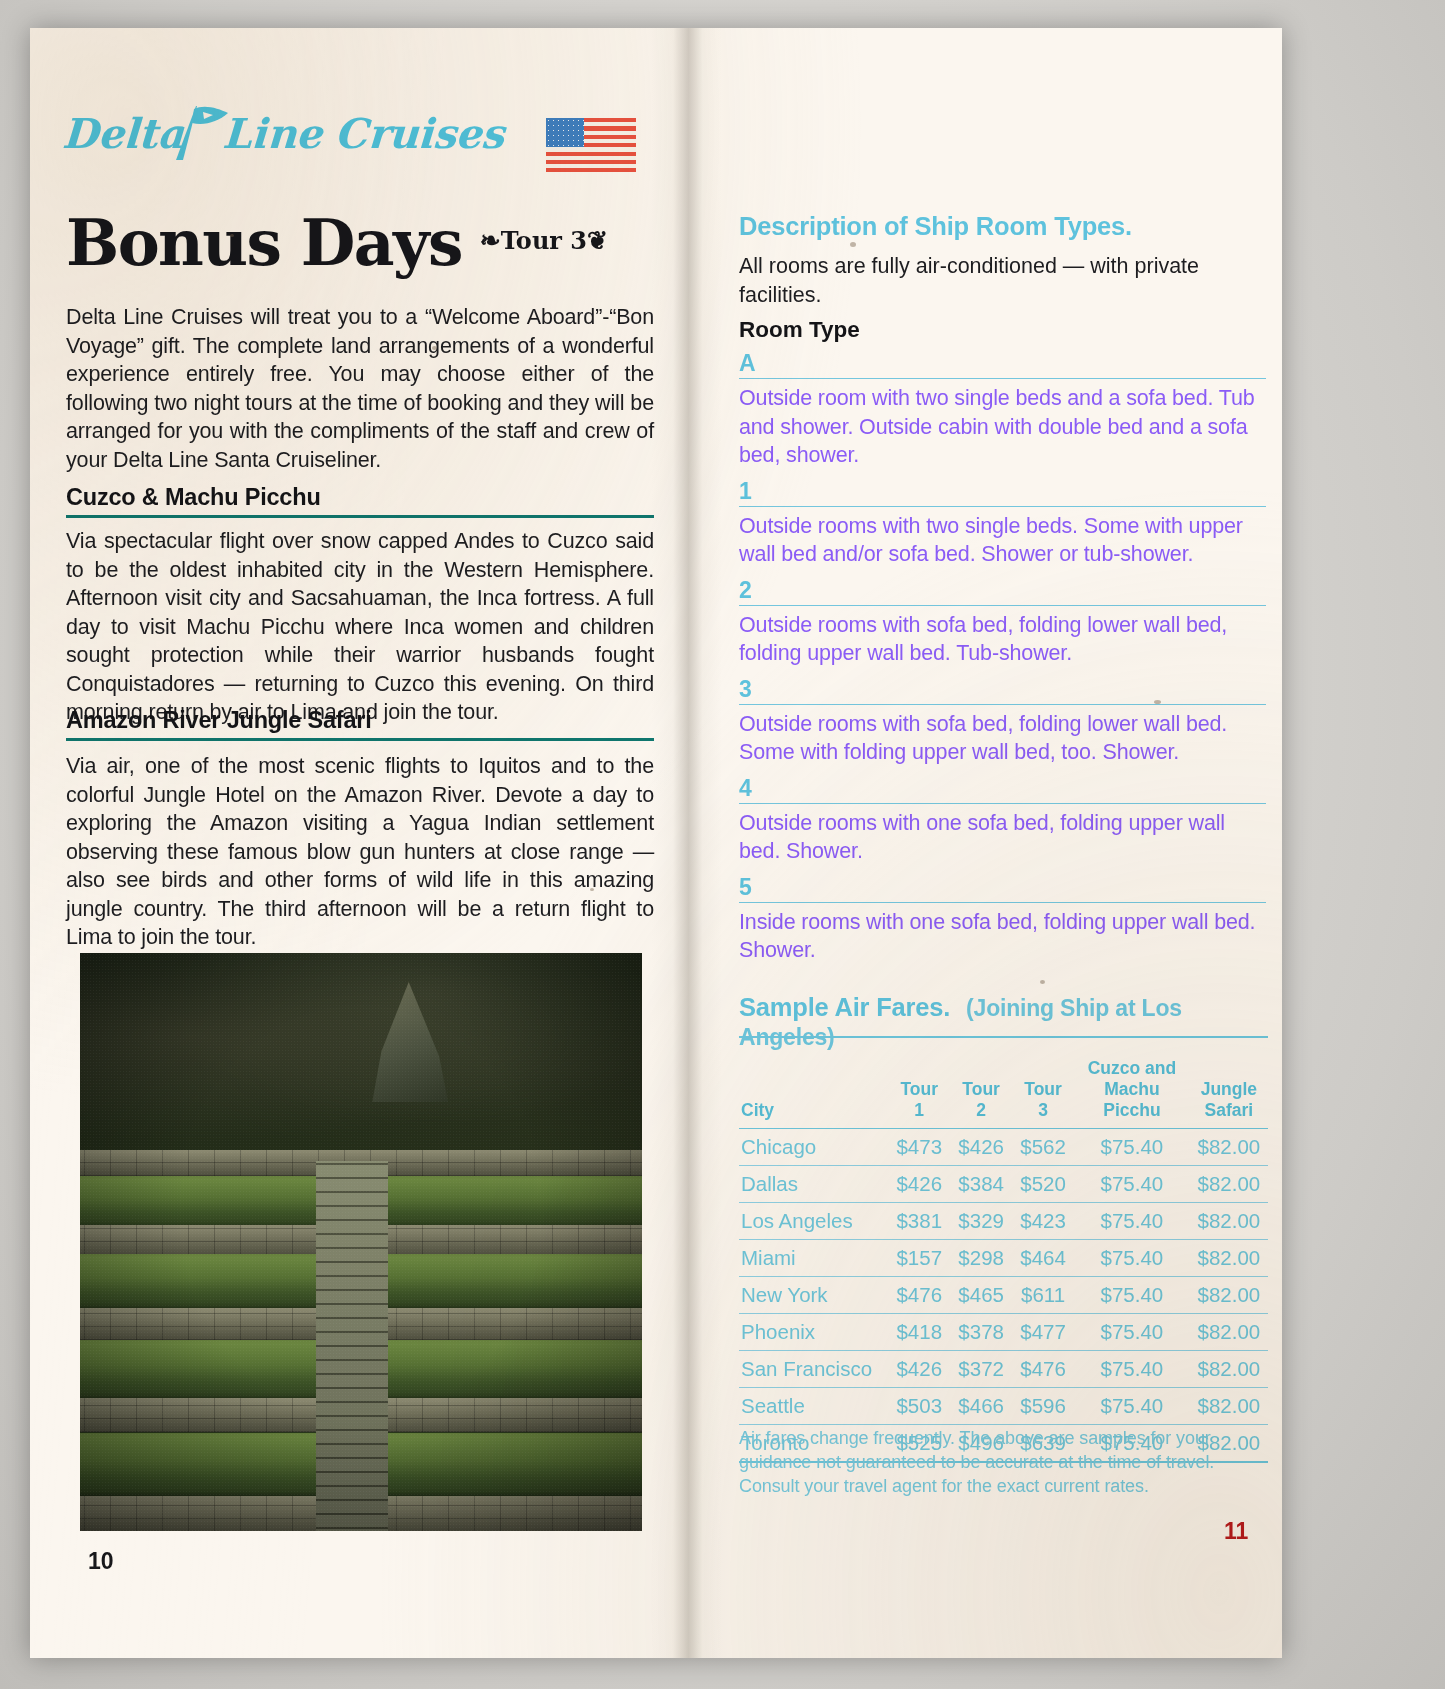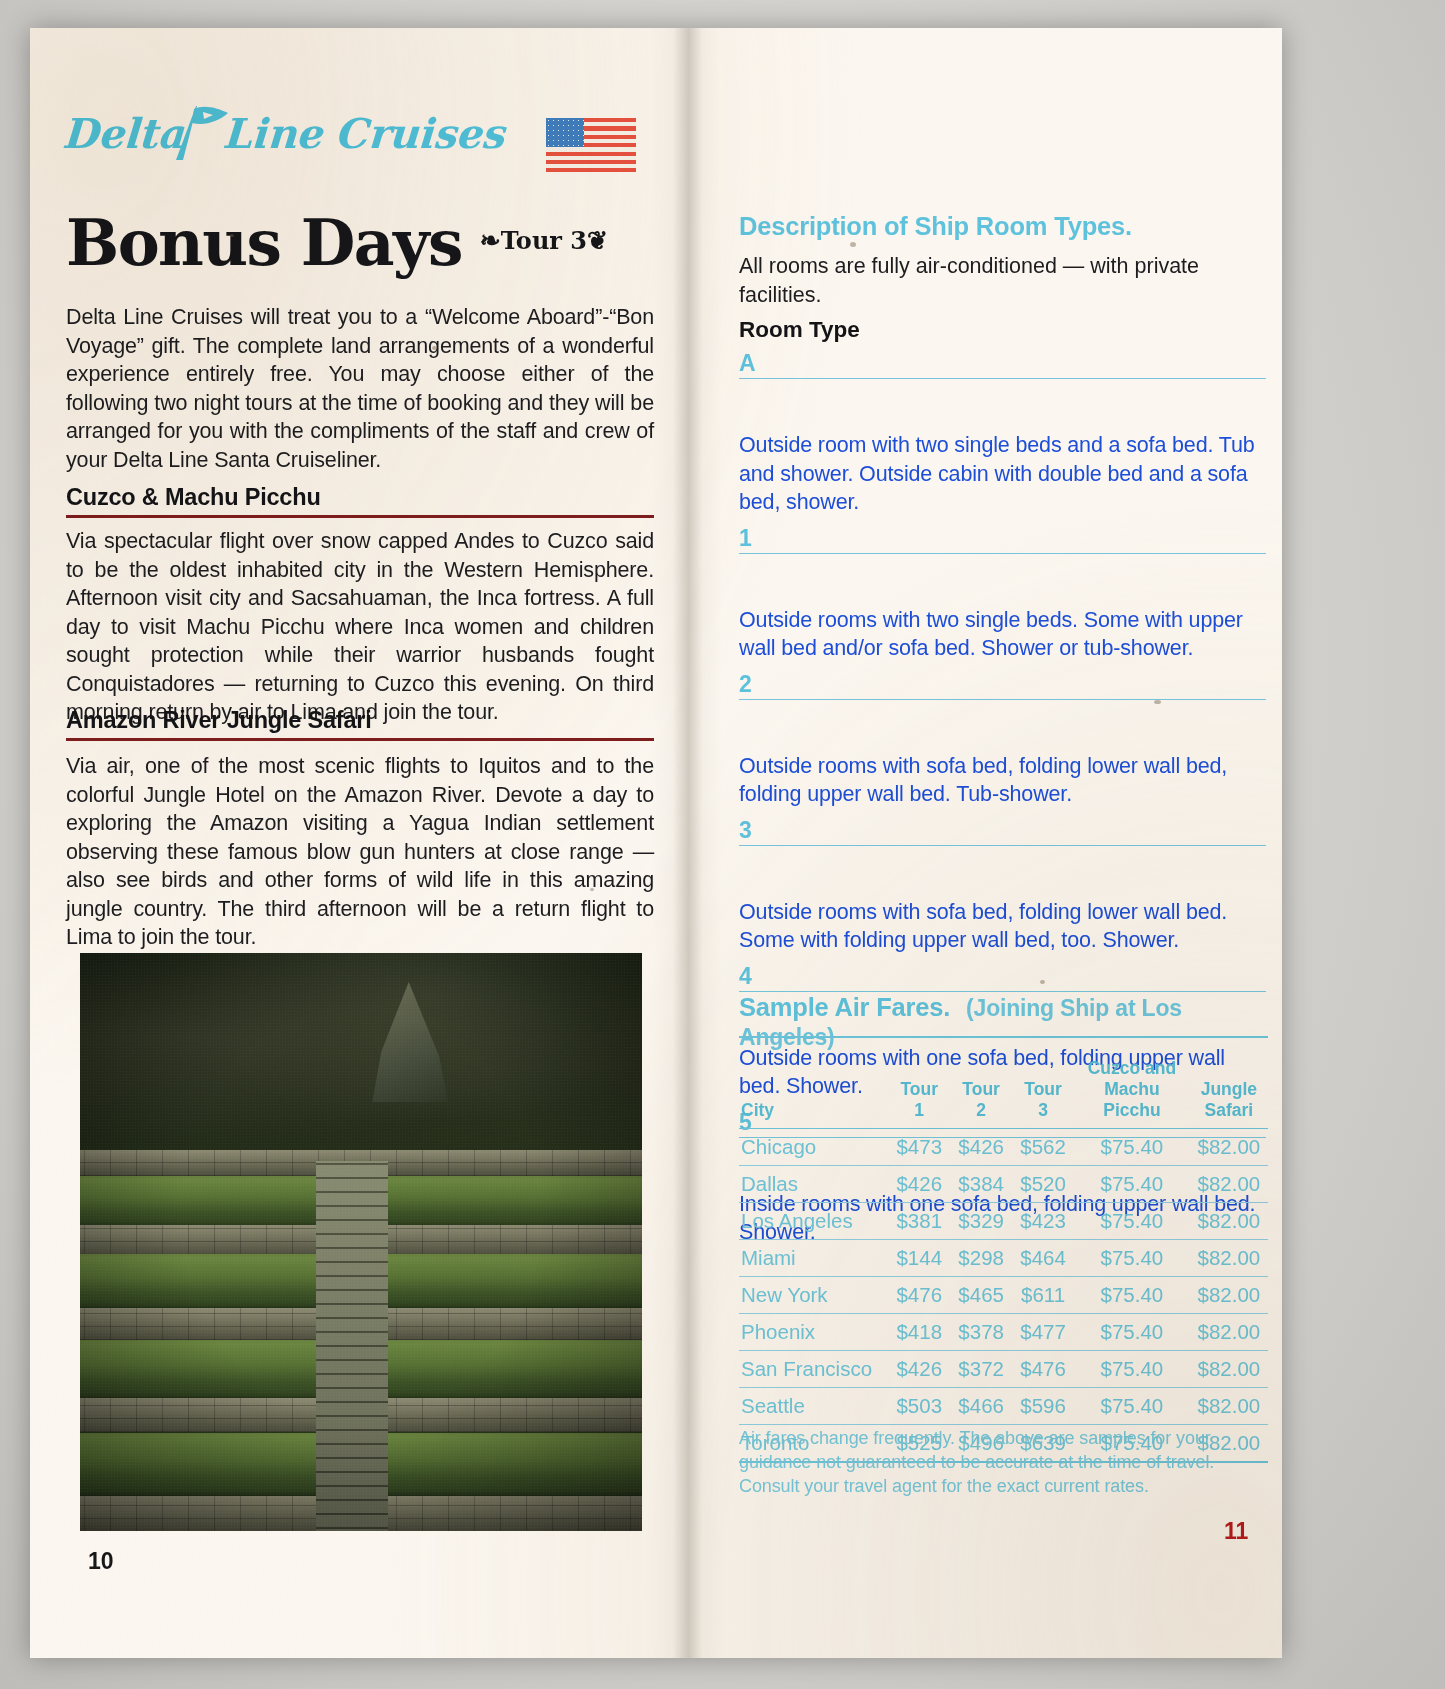--- a/index.html
+++ b/index.html
@@ -174,21 +174,21 @@
     top: 275px;
     width: 588px;
   }
   .sec-head {
     font-family: "Liberation Sans", sans-serif;
     font-weight: bold;
     font-size: 23.5px;
     color: #141417;
     letter-spacing: -0.2px;
     padding-bottom: 4px;
-    border-bottom: 3px solid #7f1d1d;
+    border-bottom: 3px solid #0f766e;
   }
   #cuzco-head { position: absolute; left: 36px; top: 456px; width: 588px; }
   #cuzco-para { position: absolute; left: 36px; top: 499px; width: 588px; }
   #amazon-head { position: absolute; left: 36px; top: 679px; width: 588px; }
   #amazon-para { position: absolute; left: 36px; top: 724px; width: 588px; }
 
   
   #photo {
     position: absolute;
     left: 50px;
@@ -296,25 +296,24 @@
     font-size: 23px;
     color: #5ec2dd;
     line-height: 26px;
     padding-bottom: 2px;
     border-bottom: 1.6px solid #74c6de;
   }
   .room-desc {
     font-family: "Liberation Sans", sans-serif;
     font-size: 21.5px;
     line-height: 28.5px;
-    color: #1d4ed8;
+    color: #8b5cf6;
     padding-top: 5px;
     padding-bottom: 7px;
     letter-spacing: -0.15px;
-    margin-top: 47px;
   }
 
   #fares-head {
     position: absolute;
     left: 55px;
     top: 965px;
     width: 530px;
   }
   #fares-head .sub {
     font-weight: bold;
@@ -529,21 +528,21 @@
           <tr>
             <td class="city">Los Angeles</td>
             <td>$381</td>
             <td>$329</td>
             <td>$423</td>
             <td>$75.40</td>
             <td>$82.00</td>
           </tr>
           <tr>
             <td class="city">Miami</td>
-            <td>$144</td>
+            <td>$157</td>
             <td>$298</td>
             <td>$464</td>
             <td>$75.40</td>
             <td>$82.00</td>
           </tr>
           <tr>
             <td class="city">New York</td>
             <td>$476</td>
             <td>$465</td>
             <td>$611</td>

